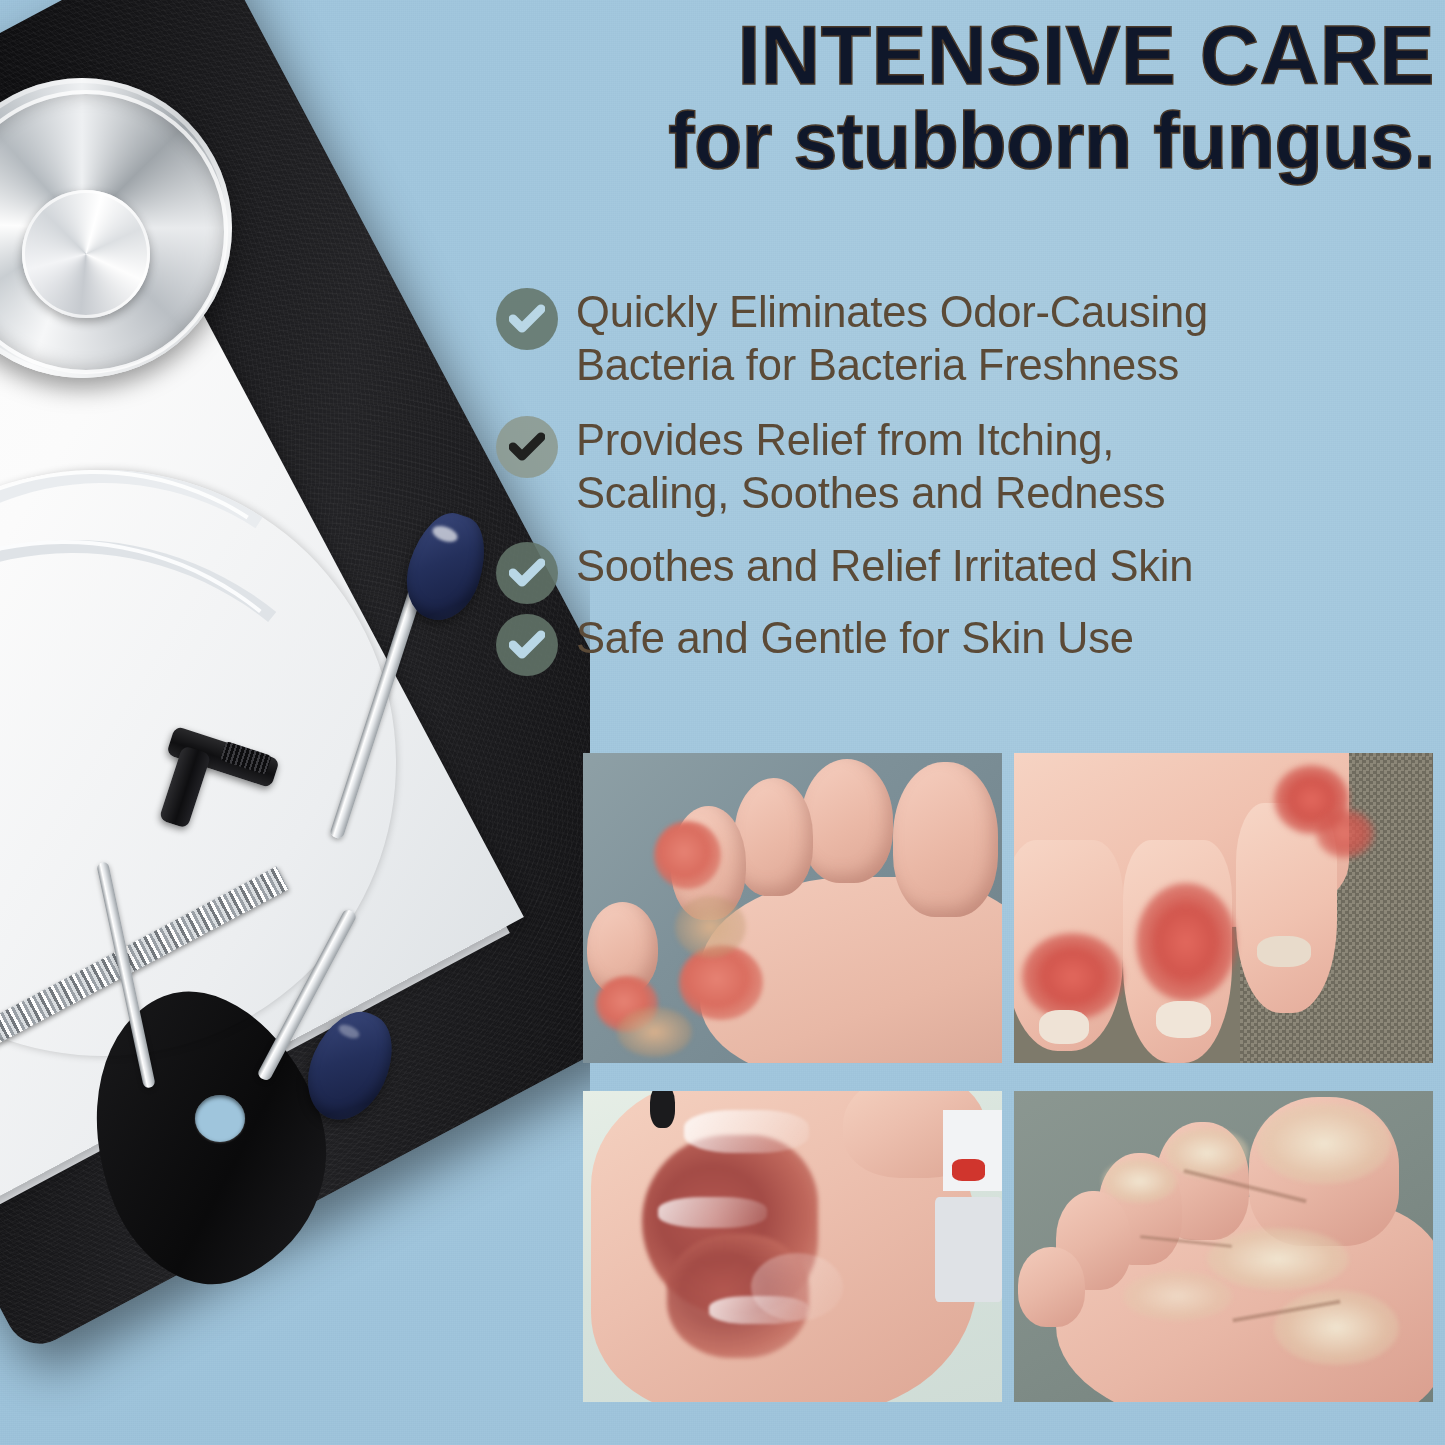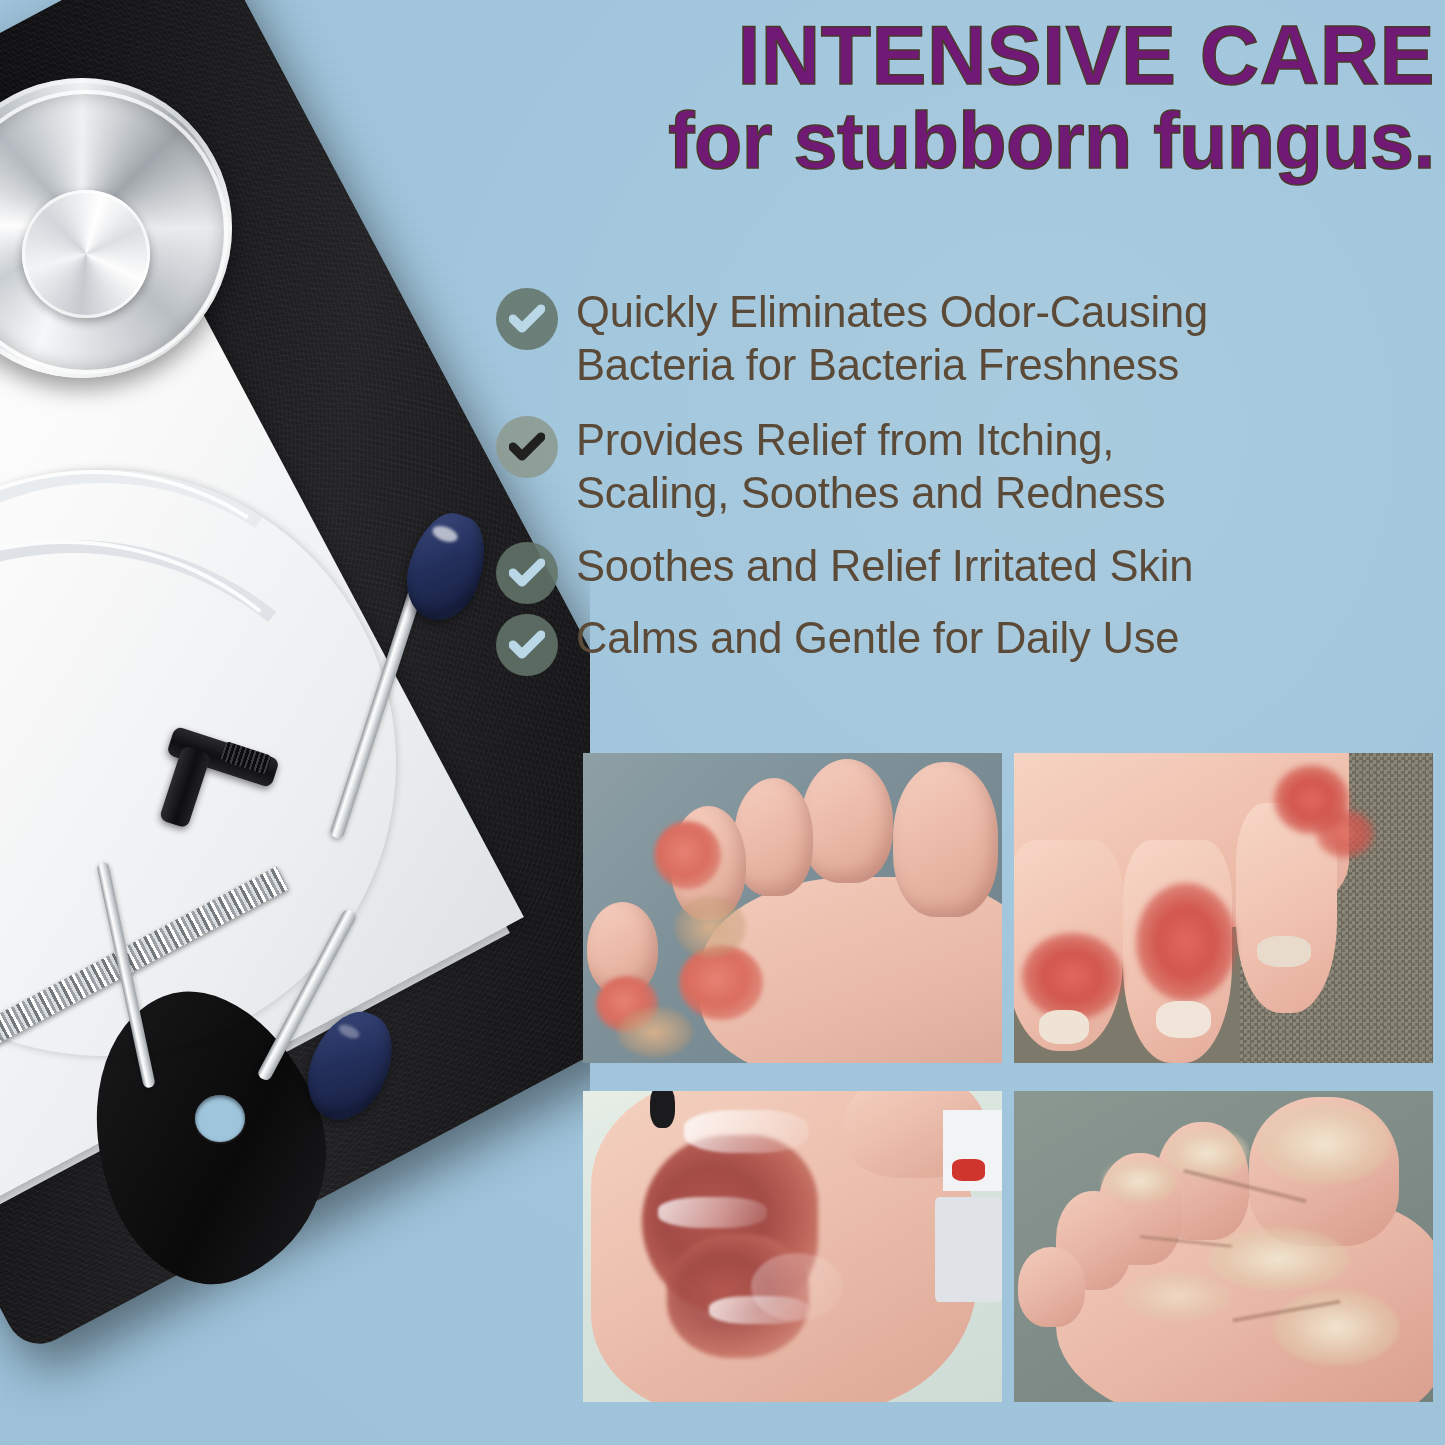--- a/index.html
+++ b/index.html
@@ -217,21 +217,21 @@
     width:48px;height:20px;border-radius:4px;
     transform:rotate(18deg);
     background:repeating-linear-gradient(90deg,#3b3b3f 0 2px,#0c0c0e 2px 5px);
   }
 
   
   .headline{
     position:absolute;
     left:497px;top:14px;width:938px;
     text-align:right;
-    color:#701a75;
+    color:#0f172a;
     line-height:.98;
     -webkit-text-stroke:1.5px #4a392a;
   }
   .hl-1{
     font-size:84px;font-weight:bold;letter-spacing:.5px;
     white-space:nowrap;
     transform:scaleX(.98);transform-origin:right center;
   }
   .hl-2{
     font-size:79px;font-weight:bold;letter-spacing:-.5px;
@@ -398,21 +398,21 @@
       </span>
       <span class="btext b3">Soothes and Relief Irritated Skin</span>
     </div>
 
     <div class="bullet">
       <span class="check">
         <svg width="36" height="30" viewBox="0 0 36 30">
             <path class="ck" d="M4 15 L13 24 L32 5"></path>
           </svg>
       </span>
-      <span class="btext">Calms and Gentle for Daily Use</span>
+      <span class="btext">Safe and Gentle for Skin Use</span>
     </div>
   </div>
 
   <div class="grid">
 
     <div class="tile t1">
       <div class="pad" style="left:28%;top:40%;width:80%;height:66%;border-radius:46% 40% 30% 40%;"></div>
       <div class="toe" style="left:52%;top:2%;width:22%;height:40%;border-radius:50% 50% 42% 42%;"></div>
       <div class="toe" style="left:36%;top:8%;width:19%;height:38%;border-radius:50% 50% 42% 42%;"></div>
       <div class="toe" style="left:21%;top:17%;width:18%;height:37%;border-radius:50% 50% 44% 44%;"></div>

